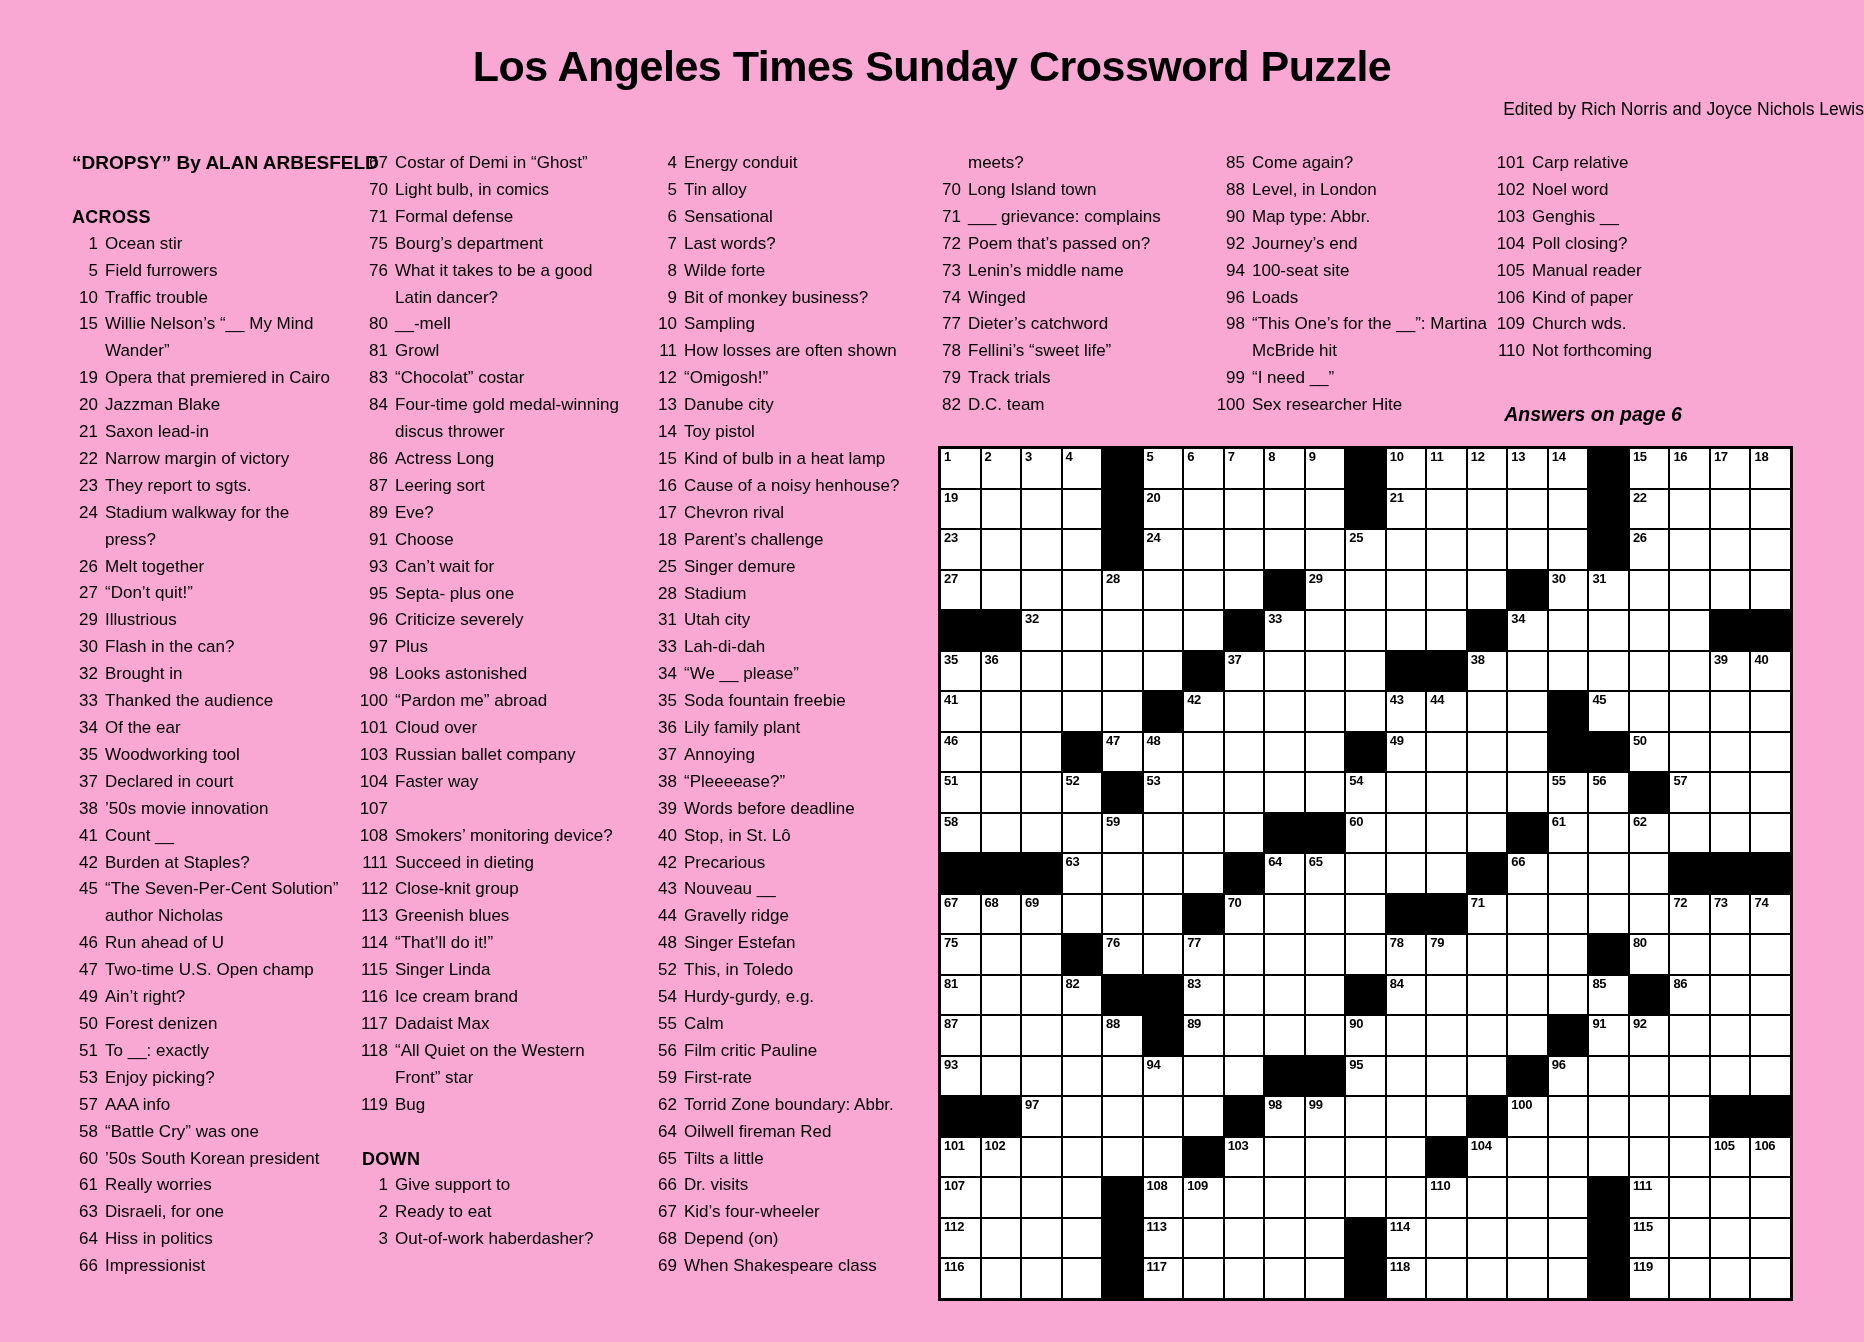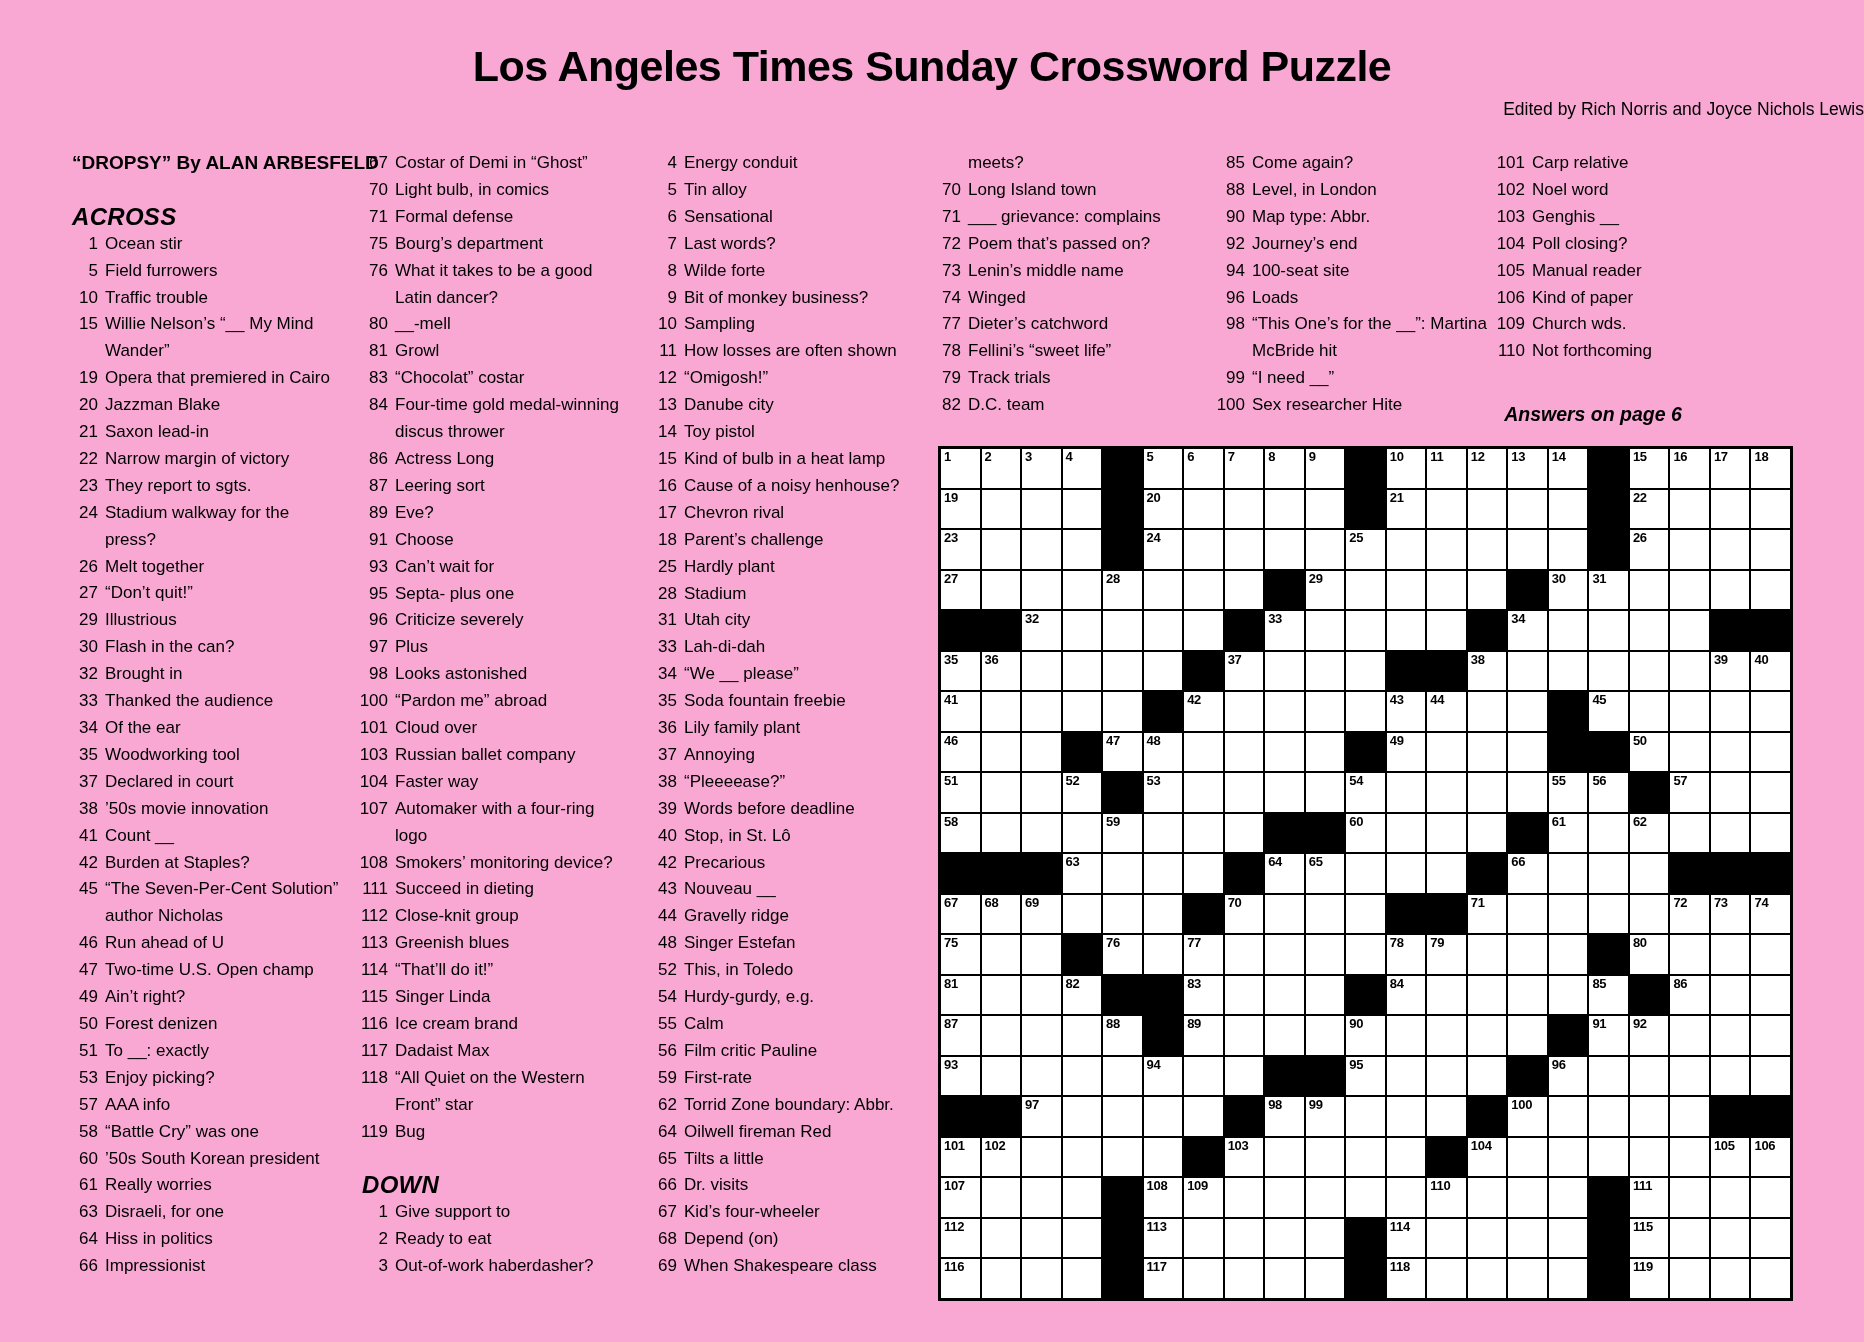--- a/index.html
+++ b/index.html
@@ -11,22 +11,22 @@
            font-size:43px; font-weight:bold; letter-spacing:-0.5px; }
   .subtitle { position:absolute; left:0; right:0; top:99px; text-align:right;
               font-size:17.5px; }
 
   .col { position:absolute; top:150px; width:274px; }
   .col1{ left:66px; } .col2{ left:356px; } .col3{ left:645px; }
   .col4{ left:929px; } .col5{ left:1213px; } .col6{ left:1493px; }
 
   .byline { font-weight:bold; font-size:19px; line-height:26.9px; padding-left:6px;
             white-space:nowrap; }
-  .sec-header { font-weight:bold; font-size:24px; line-height:26.9px;
-                margin-top:26.9px; padding-left:6px; letter-spacing:0.3px;font-style:italic; }
+  .sec-header { font-weight:bold; font-size:18px; line-height:26.9px;
+                margin-top:26.9px; padding-left:6px; letter-spacing:0.3px; }
   .clue { display:flex; font-size:17px; line-height:26.9px; }
   .cnum { width:32px; text-align:right; padding-right:7px; flex:none; }
   .ctext { flex:1; }
 
   .answers { position:absolute; left:1393px; top:403px; width:400px; text-align:center;
              font-size:19.5px; font-weight:bold; font-style:italic; }
 
   #grid { position:absolute; left:938px; top:446px; width:849px; height:849px;
           border:3px solid #000; background:#000; display:grid;
           grid-template-columns:repeat(21,1fr); grid-template-rows:repeat(21,1fr);
@@ -276,21 +276,20 @@
         <div class="clue">
           <span class="cnum">103</span>
           <span class="ctext">Russian ballet company</span>
         </div>
         <div class="clue">
           <span class="cnum">104</span>
           <span class="ctext">Faster way</span>
         </div>
         <div class="clue">
           <span class="cnum">107</span>
-          <span class="ctext">Automaker with a four-ring logo</span>
         </div>
         <div class="clue">
           <span class="cnum">108</span>
           <span class="ctext">Smokers’ monitoring device?</span>
         </div>
         <div class="clue">
           <span class="cnum">111</span>
           <span class="ctext">Succeed in dieting</span>
         </div>
         <div class="clue">
@@ -395,21 +394,21 @@
         <div class="clue">
           <span class="cnum">17</span>
           <span class="ctext">Chevron rival</span>
         </div>
         <div class="clue">
           <span class="cnum">18</span>
           <span class="ctext">Parent’s challenge</span>
         </div>
         <div class="clue">
           <span class="cnum">25</span>
-          <span class="ctext">Hardly plant</span>
+          <span class="ctext">Singer demure</span>
         </div>
         <div class="clue">
           <span class="cnum">28</span>
           <span class="ctext">Stadium</span>
         </div>
         <div class="clue">
           <span class="cnum">31</span>
           <span class="ctext">Utah city</span>
         </div>
         <div class="clue">

